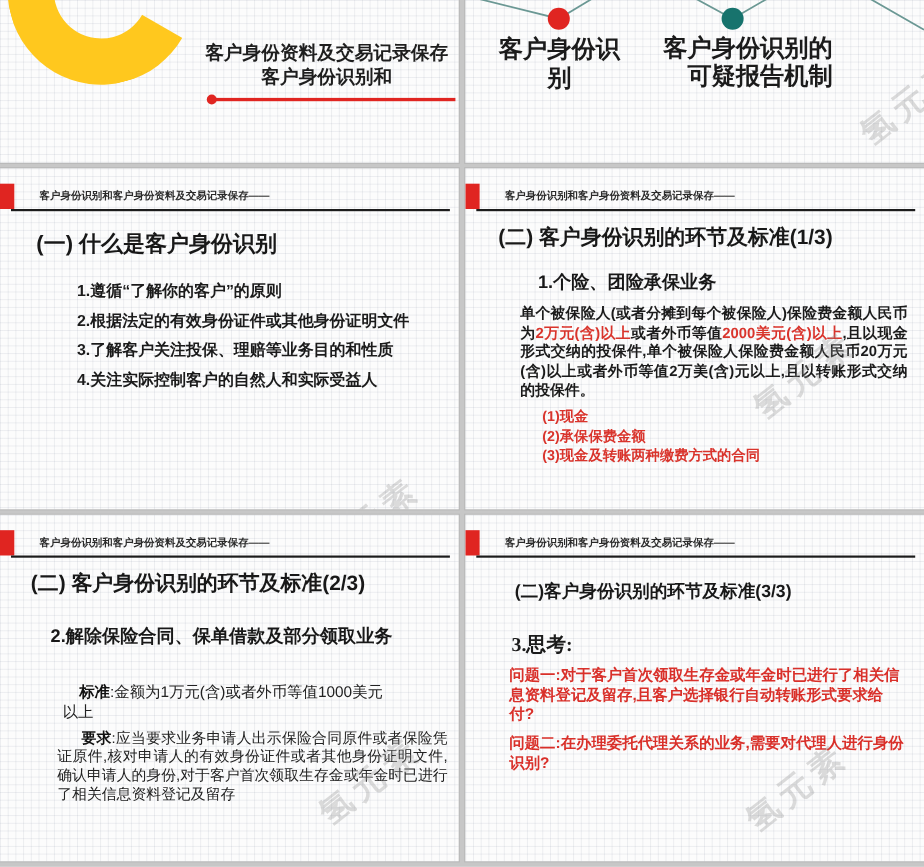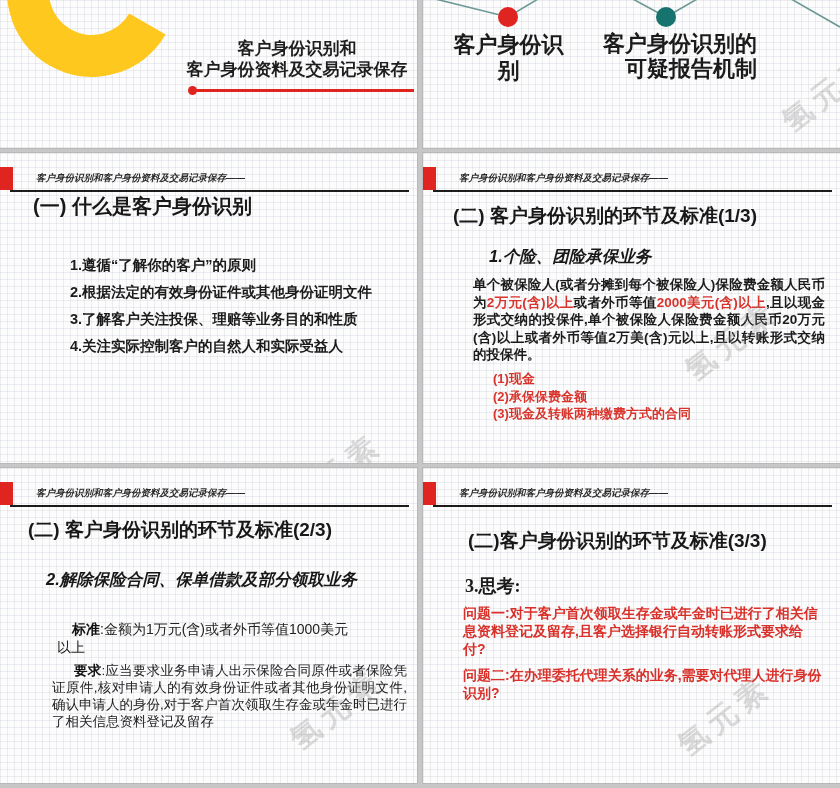--- a/index.html
+++ b/index.html
@@ -27,24 +27,24 @@
   .red-line{position:absolute;left:193px;top:89px;width:221px;height:3px;background:#e02521;}
   .red-line-dot{position:absolute;left:188px;top:86px;width:9px;height:9px;border-radius:50%;background:#e02521;}
 
   
   .agenda-svg{position:absolute;left:0;top:0;}
   .ag-label1{position:absolute;left:8px;top:32px;width:155px;text-align:center;font-weight:800;font-size:22px;line-height:26px;color:#1b1b1b;}
   .ag-label2{position:absolute;left:172px;top:31px;width:162px;text-align:right;font-weight:800;font-size:22px;line-height:25px;color:#1b1b1b;}
 
   
   .hdr-sq{position:absolute;left:0;top:14px;width:13px;height:23px;background:#e02521;}
-  .hdr-text{position:absolute;left:36px;top:19px;font-size:9.5px;font-weight:700;color:#2a2a2a;letter-spacing:0;font-style:italic;}
+  .hdr-text{position:absolute;left:36px;top:19px;font-size:9.5px;font-weight:700;color:#2a2a2a;letter-spacing:0;}
   .hdr-line{position:absolute;left:10px;right:8px;top:37px;height:2px;background:#1c1c1c;}
   .sl-title{position:absolute;font-weight:800;font-size:20px;color:#181818;white-space:nowrap;}
-  .sl-sub{position:absolute;font-weight:800;font-size:16.5px;color:#181818;font-style:italic;}
+  .sl-sub{position:absolute;font-weight:800;font-size:16.5px;color:#181818;}
   .wm{position:absolute;font-size:30px;font-weight:700;letter-spacing:6px;color:#8f8f8f;opacity:0.30;transform:rotate(-38deg);white-space:nowrap;pointer-events:none;}
 
   
   .list-what{position:absolute;left:70px;top:99px;width:330px;}
   .list-what div{font-weight:800;font-size:14.5px;line-height:27px;color:#1b1b1b;white-space:nowrap;}
 
   
   .para1{position:absolute;left:50px;top:123px;width:352px;font-weight:800;font-size:13.5px;line-height:17.5px;color:#1b1b1b;text-align:justify;}
   .red-t{color:#d9342c;}
   .list-red{position:absolute;left:70px;top:217px;}
@@ -63,22 +63,22 @@
   .q2{top:198px;}
 </style>
 </head>
 <body>
 
 <div id="canvas">
 
   <div class="slide s1">
     <div class="ring"></div>
     <div class="cover-title">
+      <div>客户身份资料及交易记录保存</div>
       <div>客户身份识别和</div>
-      <div>客户身份资料及交易记录保存</div>
     </div>
     <div class="red-line"></div>
     <div class="red-line-dot"></div>
   </div>
 
   <div class="slide s2">
     <svg class="agenda-svg" width="417" height="148">
       <polyline points="-20,-9 85,17 160,-28 243,17 321,-28 417,27" fill="none" stroke="#6b9894" stroke-width="1.6"></polyline>
       <circle cx="85" cy="17" r="10" fill="#e02521"></circle>
       <circle cx="243" cy="17" r="10" fill="#17736d"></circle>
@@ -91,21 +91,21 @@
       <div>客户身份识别的</div>
       <div>可疑报告机制</div>
     </div>
     <div class="wm" style="left:352px;top:72px;">氢元素</div>
   </div>
 
   <div class="slide s3">
     <div class="hdr-sq"></div>
     <div class="hdr-text">客户身份识别和客户身份资料及交易记录保存——</div>
     <div class="hdr-line"></div>
-    <div class="sl-title" style="left:33px;top:40px;">(一) 什么是客户身份识别</div>
+    <div class="sl-title" style="left:33px;top:55px;">(一) 什么是客户身份识别</div>
     <div class="list-what">
       <div>1.遵循“了解你的客户”的原则</div>
       <div>2.根据法定的有效身份证件或其他身份证明文件</div>
       <div>3.了解客户关注投保、理赔等业务目的和性质</div>
       <div>4.关注实际控制客户的自然人和实际受益人</div>
     </div>
     <div class="wm" style="left:282px;top:300px;">氢元素</div>
   </div>
 
   <div class="slide s4">
@@ -137,20 +137,20 @@
     <div class="para-req">
       <b>要求</b><span>:应当要求业务申请人出示保险合同原件或者保险凭证原件,核对申请人的有效身份证件或者其他身份证明文件,确认申请人的身份,对于客户首次领取生存金或年金时已进行了相关信息资料登记及留存</span>
     </div>
     <div class="wm" style="left:283px;top:222px;">氢元素</div>
   </div>
 
   <div class="slide s6">
     <div class="hdr-sq"></div>
     <div class="hdr-text">客户身份识别和客户身份资料及交易记录保存——</div>
     <div class="hdr-line"></div>
-    <div class="sl-title" style="left:45px;top:60px;font-size:19px;">(二)客户身份识别的环节及标准(3/3)</div>
+    <div class="sl-title" style="left:45px;top:60px;font-size:16px;">(二)客户身份识别的环节及标准(3/3)</div>
     <div class="think">3.思考:</div>
     <div class="q q1">问题一:对于客户首次领取生存金或年金时已进行了相关信息资料登记及留存,且客户选择银行自动转账形式要求给付?</div>
     <div class="q q2">问题二:在办理委托代理关系的业务,需要对代理人进行身份识别?</div>
     <div class="wm" style="left:248px;top:228px;">氢元素</div>
   </div>
 
 </div>
 
 </body></html>

